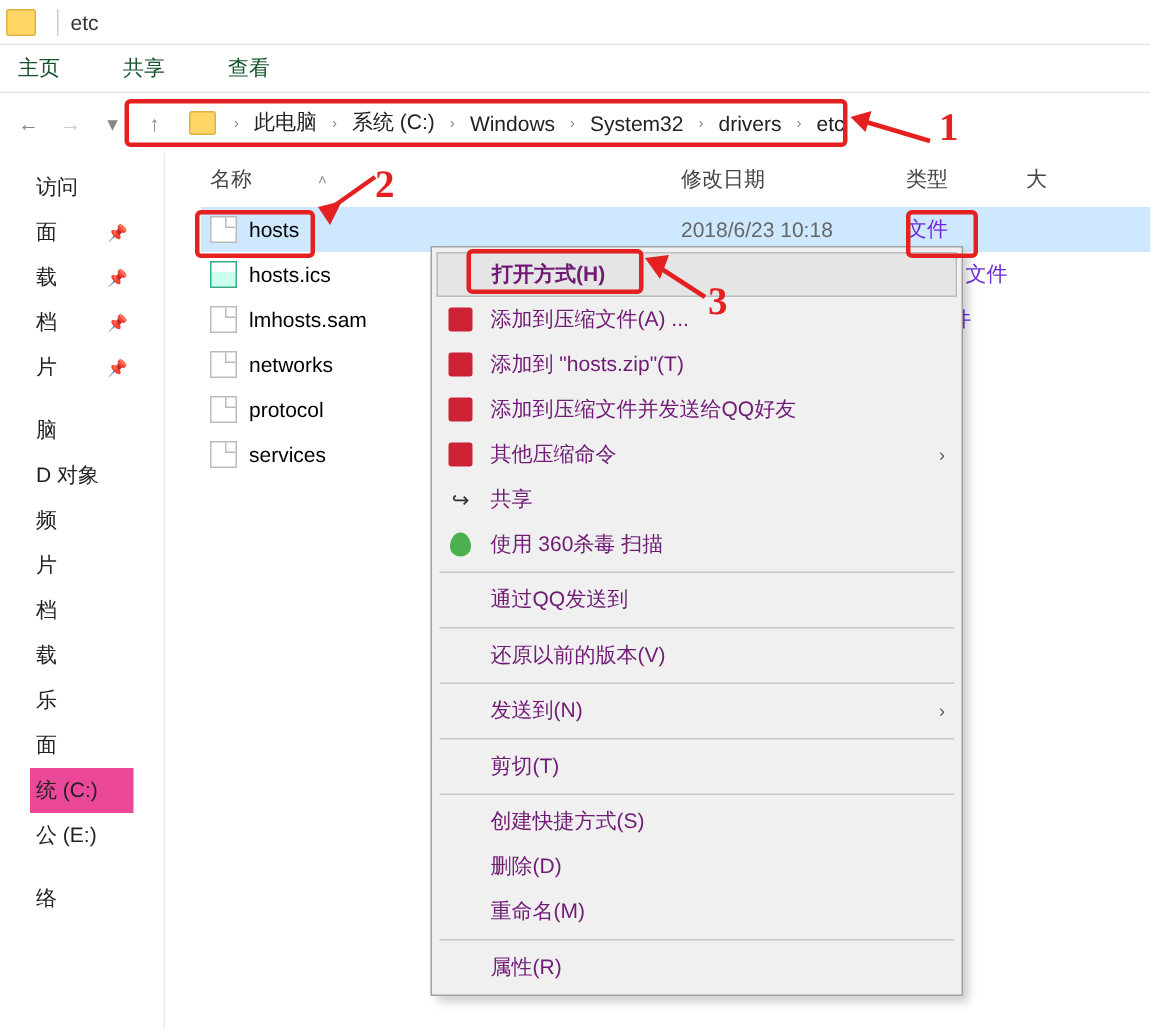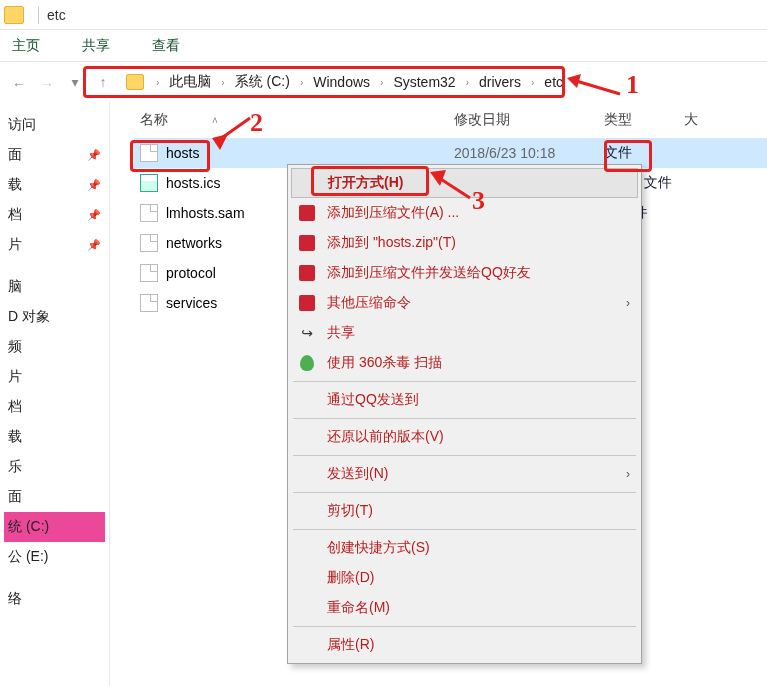--- a/index.html
+++ b/index.html
@@ -14,47 +14,47 @@
 .tabs span { padding: 4px 10px; color: #14532d; }
 
 .navbar { height: 40px; display: flex; align-items: center; padding: 6px 8px; gap: 6px; }
 .nav-arrow { width: 22px; height: 22px; color: #888; display: flex; align-items: center; justify-content: center; }
 .breadcrumb { flex: 1; height: 30px; display: flex; align-items: center; padding: 0 6px; }
 .breadcrumb .bc-ico { width: 18px; height: 16px; background: #ffd666; border: 1px solid #e0b040; border-radius: 2px; margin-right: 6px; }
 .breadcrumb .sep { color: #888; padding: 0 6px; font-size: 10px; }
 .breadcrumb .part { color: #222; padding: 2px 4px; }
 
 .content { display: flex; height: calc(686px - 30px - 32px - 40px); }
-.sidebar { width: 110px; border-right: 1px solid #e8e8e8; padding: 8px 4px; }
+.sidebar { width: 110px; border-right: 1px solid #e8e8e8; padding: 8px 20px; }
 .sidebar .side-item { display: flex; align-items: center; padding: 6px 4px; color: #222; gap: 6px; }
 .sidebar .pin { color: #256ad1; font-size: 11px; margin-left: auto; }
 .sidebar .selected { background: #ec4899; }
 
 .filepane { flex: 1; padding-left: 24px; position: relative; }
 .columns { display: flex; height: 36px; align-items: center; color: #444; font-size: 14px; }
 .col-name { width: 320px; padding-left: 6px; display:flex; align-items:center; gap:4px;}
 .col-date { width: 150px; }
 .col-type { width: 80px; }
 .col-ext  { width: 30px; }
 
 .filelist .row { display: flex; height: 30px; align-items: center; }
 .row .cell-name { width: 320px; display: flex; align-items: center; gap: 8px; padding-left: 6px; }
 .row .cell-date { width: 150px; color: #666; }
-.row .cell-type { width: 110px; color: #0f172a; }
+.row .cell-type { width: 110px; color: #6d28d9; }
 .row.selected { background: #cde8ff; }
 .file-ico { width: 18px; height: 18px; border: 1px solid #bbb; background: #fff; position: relative; }
 .file-ico::after { content:""; position:absolute; top:0; right:0; width:6px; height:6px; border-left:1px solid #bbb; border-bottom:1px solid #bbb; }
 .cal-ico { width: 18px; height: 18px; border: 1px solid #3a8; background: linear-gradient(#fff 40%, #cfe 40%); }
 
 
 .ctxmenu { position: absolute; left: 287px; top: 164px; width: 355px; background: #f0f0f0; border: 1px solid #a3a3a3; box-shadow: 4px 4px 6px rgba(0,0,0,.2); padding: 3px; }
 .ctxmenu .mi { display: flex; align-items: center; height: 30px; padding: 0 8px 0 6px; gap: 10px; }
 .ctxmenu .mi.highlight { background: #e5e5e5; border: 1px solid #bcbcbc; }
 .ctxmenu .mi .mico { width: 20px; height: 20px; display:flex; align-items:center; justify-content:center; font-size:14px; }
-.ctxmenu .mi .label { flex: 1; color: #b91c1c; }
+.ctxmenu .mi .label { flex: 1; color: #701a75; }
 .ctxmenu .mi .arrow { color: #555; font-size: 12px; }
 .ctxmenu .sep { height: 1px; background: #c8c8c8; margin: 3px 2px; }
 .zip-ico { width:16px; height:16px; background:#c23; border-radius:2px;}
 .share-ico::before{content:"↪"; color:#333;}
 .shield-ico { width:14px;height:16px;background:#4caf50;border-radius:50% 50% 50% 50% / 60% 60% 40% 40%;}
 
 
 .redbox { position: absolute; border: 3px solid #e52020; border-radius: 4px; pointer-events: none; }
 .redtext { position: absolute; color: #e52020; font-weight: bold; font-family: "Comic Sans MS", cursive; font-size: 26px; pointer-events:none; }
 .redarrow { position: absolute; pointer-events:none; }

